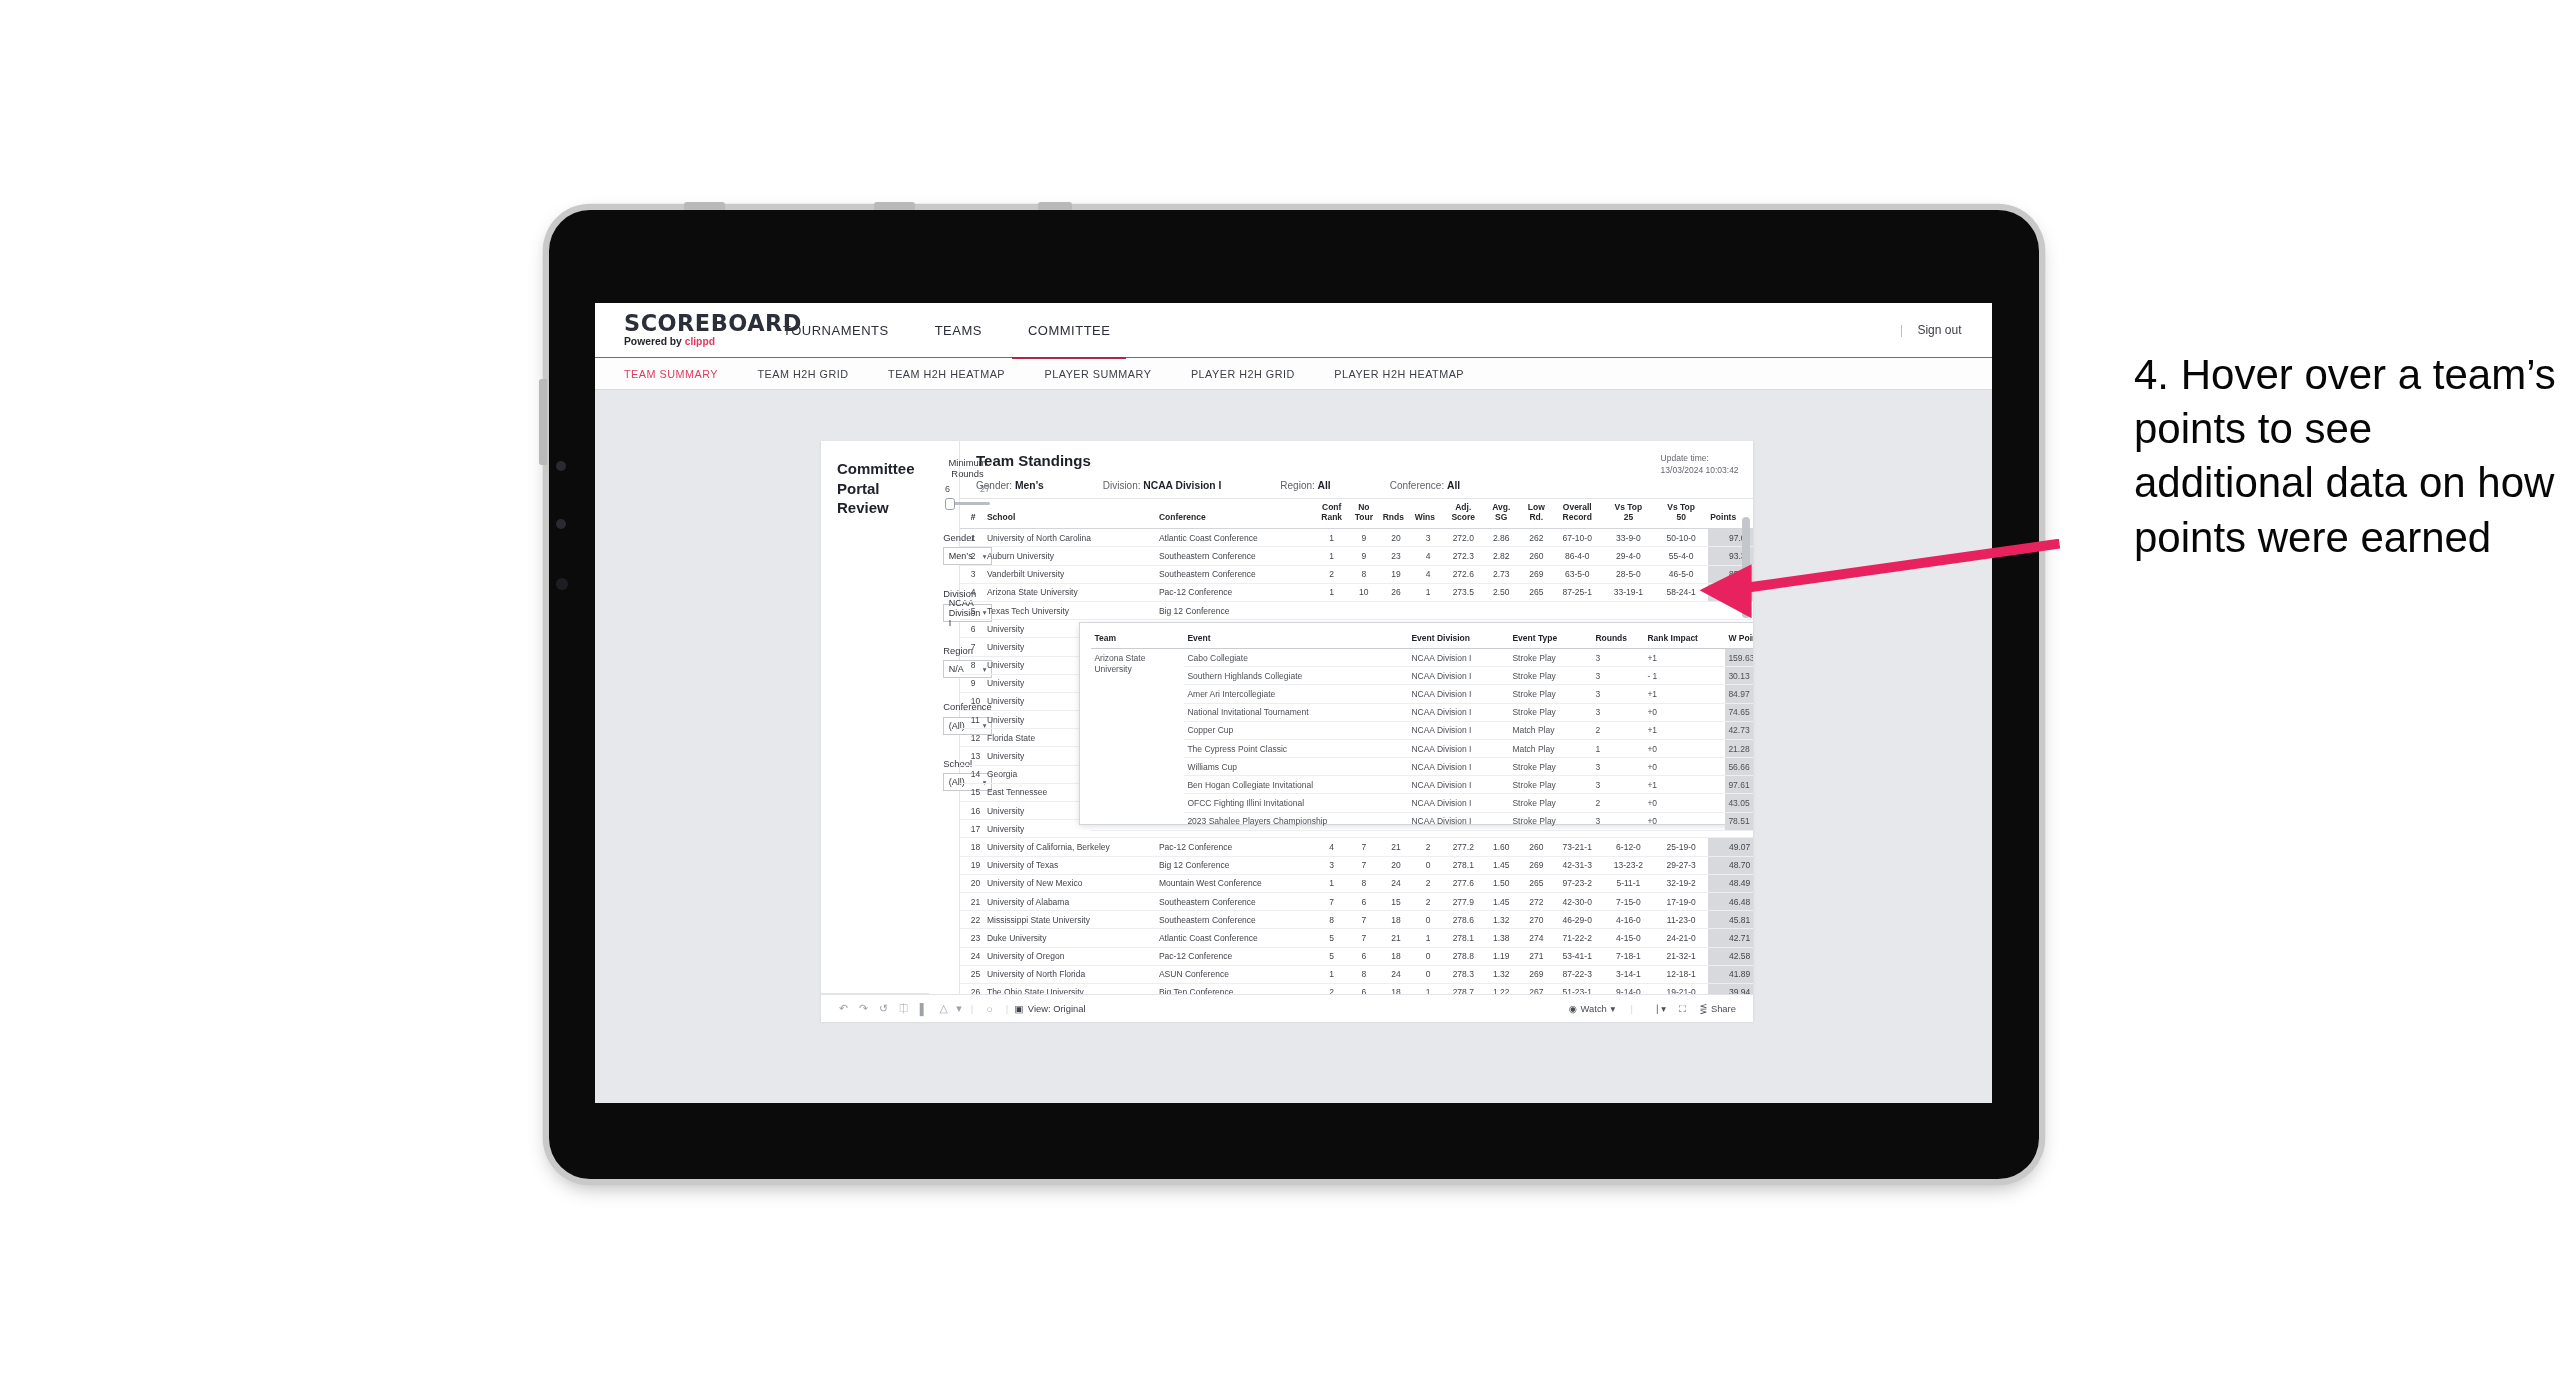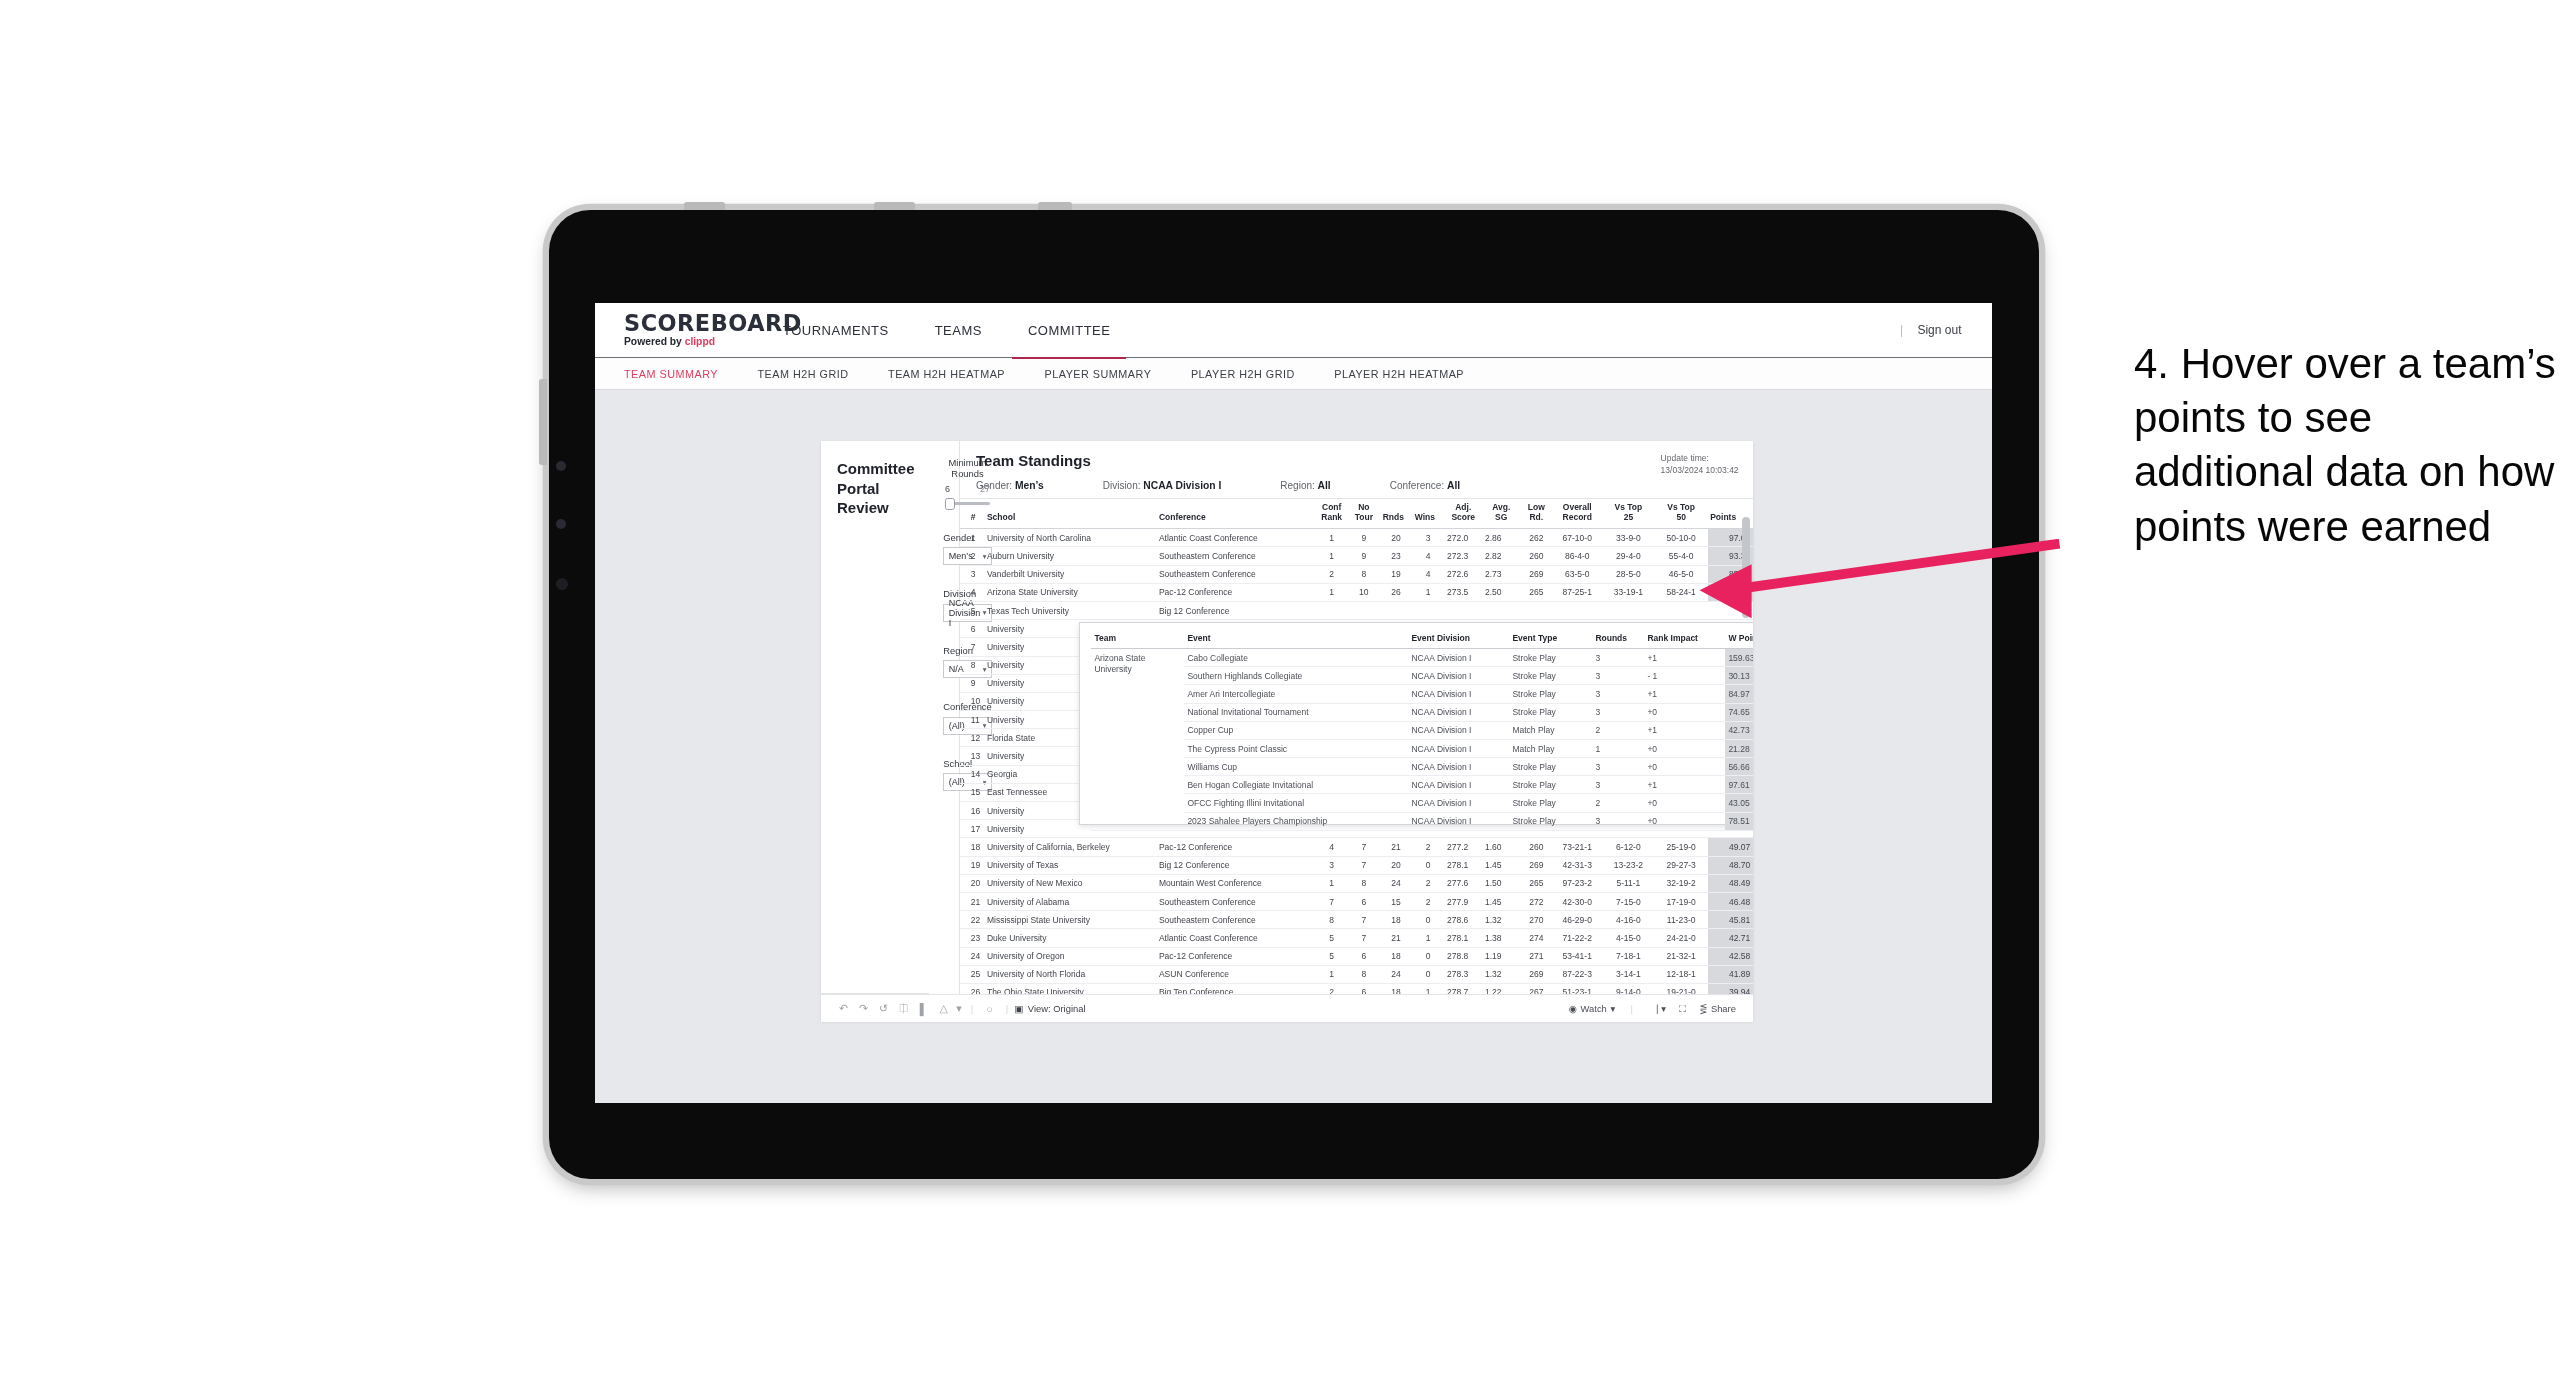--- a/index.html
+++ b/index.html
@@ -155,21 +155,21 @@
   }
   table.std td {
     font-size: 8.5px; color: #41444b; padding: 3.6px 2.7px;
     border-bottom: 0.9px solid #eceef1; white-space: nowrap;
     overflow: hidden; text-overflow: clip;
   }
   .c-rank { width: 23px; text-align: left; padding-left: 10.8px !important; }
   .c-school { width: 163px; }
   .c-conf { width: 151px; }
   .c-num { width: 30.5px; text-align: center; }
-  .c-num3 { width: 36px; }
+  .c-num3 { width: 36px; text-align: center; }
   .c-rec { width: 47px; text-align: center; }
   .c-top { width: 50px; text-align: center; }
   .c-points { width: 43px; text-align: center; }
   td.c-points { background: #d7d9dd; color: #2e3138; text-align: right; }
   th.c-points { text-align: center; }
   #vscroll {
     position: absolute; right: 2.7px; top: 18px; width: 8px; height: 101px;
     background: #c3c6cb; border-radius: 4.5px;
   }
 
@@ -212,21 +212,21 @@
   }
   .tb-ic { width: 20px; text-align: center; color: #9ea1a8; font-size: 10.8px; cursor: pointer; }
   .tb-sep { color: #d2d5da; margin: 0 6.3px; }
   #view-orig { display: flex; align-items: center; gap: 4.5px; color: #3d4047; cursor: pointer; }
   #tb-right { margin-left: auto; display: flex; align-items: center; gap: 4.5px; }
   .tb-item { display: flex; align-items: center; gap: 3.6px; color: #4a4d55; cursor: pointer; padding: 0 4.5px; }
   .glyph { display: inline-block; line-height: 1; }
 
   
   #annot {
-    position: absolute; left: 2134px; top: 337px; width: 422px;
+    position: absolute; left: 2134px; top: 348px; width: 422px;
     font-family: "Liberation Sans", sans-serif;
     font-size: 42px; line-height: 1.29; color: #070707; font-weight: 400;
   }
   #arrow { position: absolute; left: 1687px; top: 539px; }
 </style>
 </head>
 <body>
 
 <div id="stage">
 

